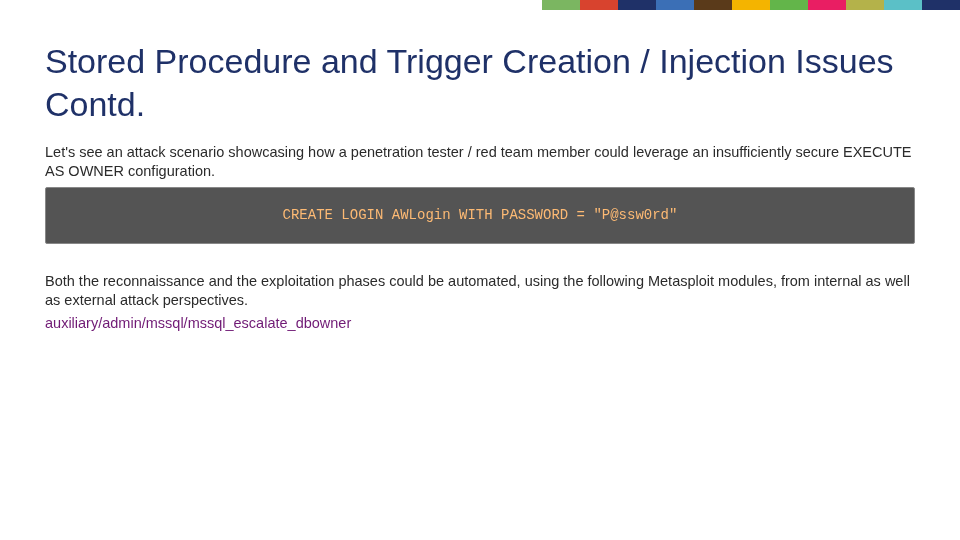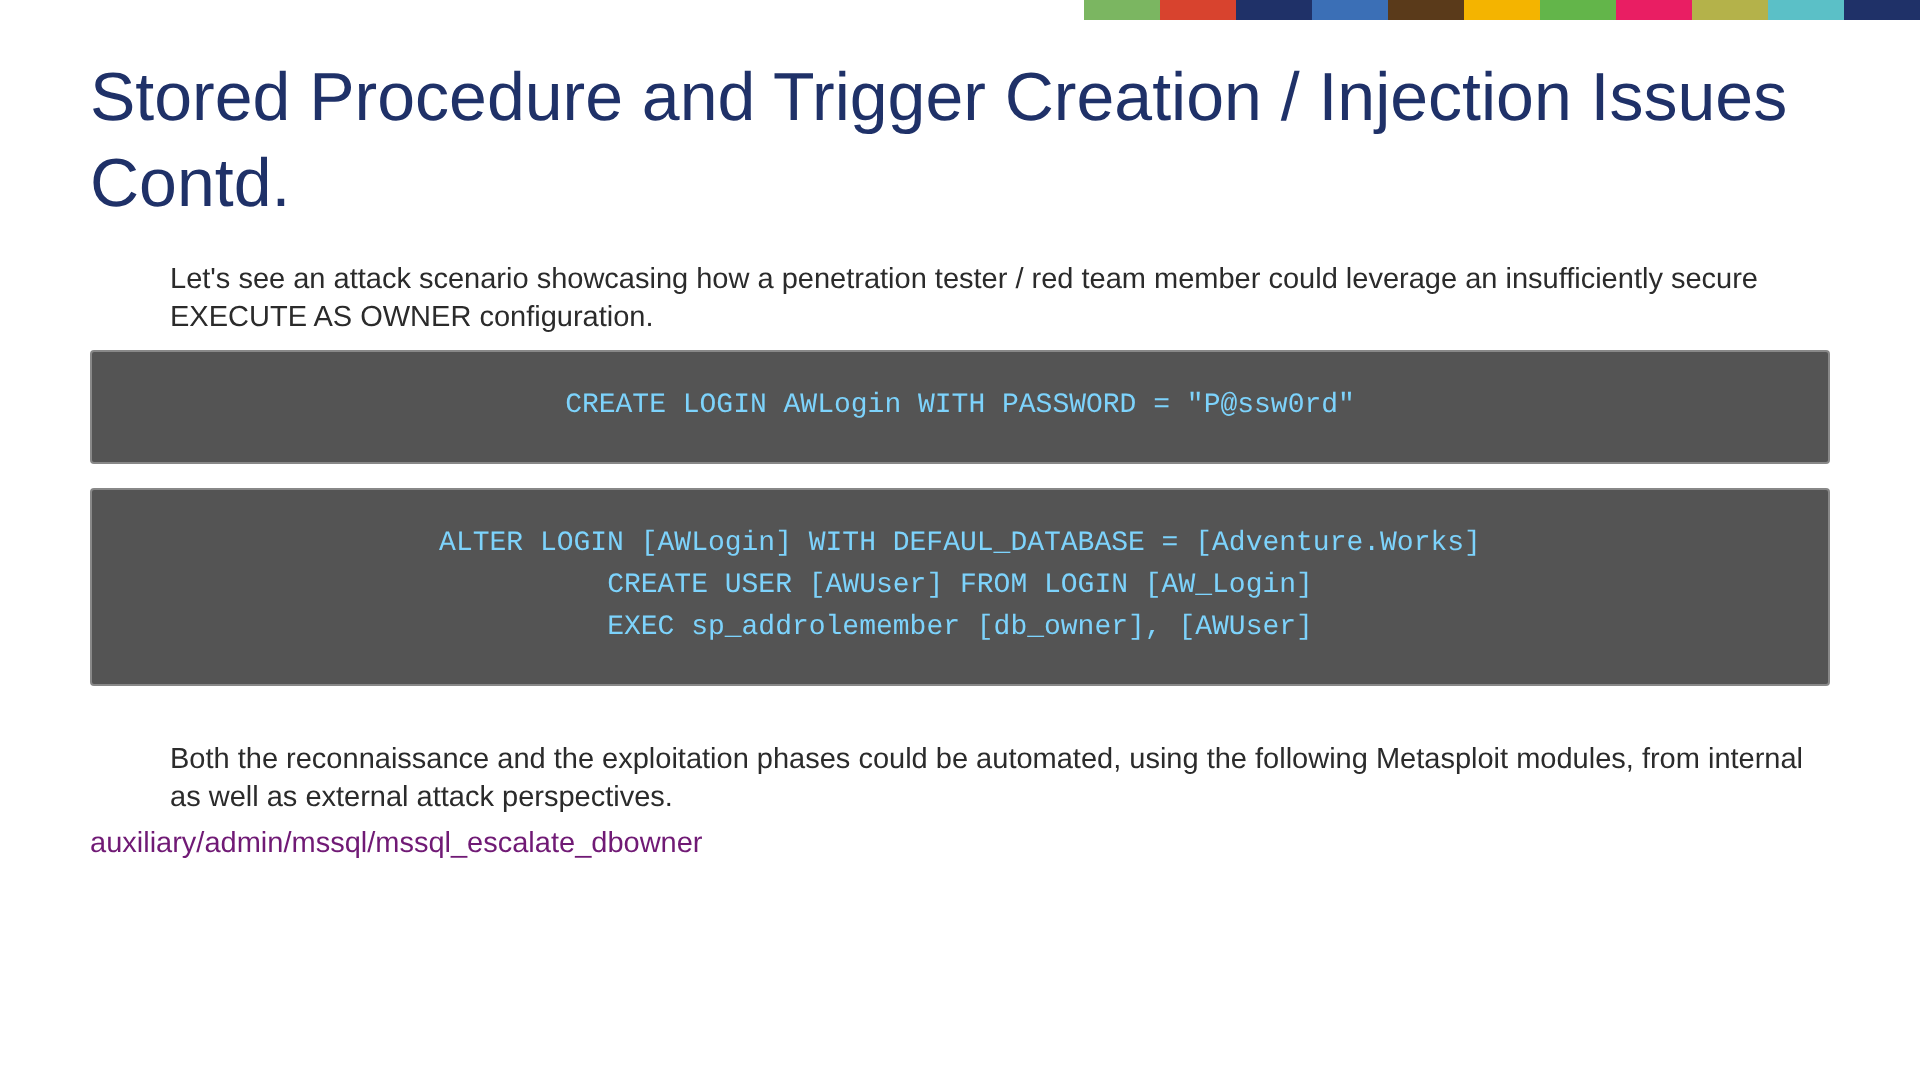--- a/index.html
+++ b/index.html
@@ -1,22 +1,22 @@
 <!DOCTYPE html>
 <html><head>
 <meta charset="utf-8">
 <style>
   * { box-sizing: border-box; margin: 0; padding: 0; }
   html, body { width: 960px; height: 540px; font-family: Arial, Helvetica, sans-serif; background: #fff; color: #333; }
   .stripe { position: absolute; top: 0; right: 0; height: 10px; display: flex; }
   .stripe div { height: 10px; }
   .page { position: relative; width: 960px; height: 540px; padding: 20px 45px 0 45px; }
-  h1 { font-size: 34px; font-weight: 400; color: #1f3168; line-height: 1.25; margin-top: 8px; margin-bottom: 18px; }
-  .para { font-size: 14.5px; line-height: 1.3; color: #2b2b2b; margin-bottom: 4px; margin-left: 40px; }
-  .codebox { background: #545454; color: #7dd3fc; border: 1px solid #888; border-radius: 2px; margin: 6px 0 12px 0; padding: 17px 8px; font-family: "Consolas", "Courier New", monospace; font-size: 14px; text-align: center; line-height: 1.5; white-space: pre; overflow: hidden; }
+  h1 { font-size: 34px; font-weight: 400; color: #1f3168; line-height: 1.25; margin-top: 20px; margin-bottom: 18px; }
+  .para { font-size: 14.5px; line-height: 1.3; color: #2b2b2b; margin-bottom: 4px; }
+  .codebox { background: #545454; color: #fdba74; border: 1px solid #888; border-radius: 2px; margin: 6px 0 12px 0; padding: 17px 8px; font-family: "Consolas", "Courier New", monospace; font-size: 14px; text-align: center; line-height: 1.5; white-space: pre; overflow: hidden; }
   .section2 { margin-top: 28px; }
   .modline { font-size: 14.5px; line-height: 1.45; color: #701a75; }
 </style>
 </head>
 <body>
 
 <div class="page">
 
   <div class="stripe">
     <div style="width:38px;background:#7bb661"></div>
@@ -31,23 +31,20 @@
     <div style="width:38px;background:#5bc0c7"></div>
     <div style="width:38px;background:#1f3168"></div>
   </div>
 
   <h1>Stored Procedure and Trigger Creation / Injection Issues Contd.</h1>
 
   <p class="para">Let's see an attack scenario showcasing how a penetration tester / red team member could leverage an insufficiently secure EXECUTE AS OWNER configuration.</p>
 
   <div class="codebox">CREATE LOGIN AWLogin WITH PASSWORD = "P@ssw0rd"</div>
 
-  <div class="codebox">ALTER LOGIN [AWLogin] WITH DEFAUL_DATABASE = [Adventure.Works]
-CREATE USER [AWUser] FROM LOGIN [AW_Login]
-EXEC sp_addrolemember [db_owner], [AWUser]</div>
 
 
   <div class="section2">
     <p class="para">Both the reconnaissance and the exploitation phases could be automated, using the following Metasploit modules, from internal as well as external attack perspectives.</p>
     <p class="modline">auxiliary/admin/mssql/mssql_escalate_dbowner</p>
   </div>
 
 </div>
 
 </body></html>

